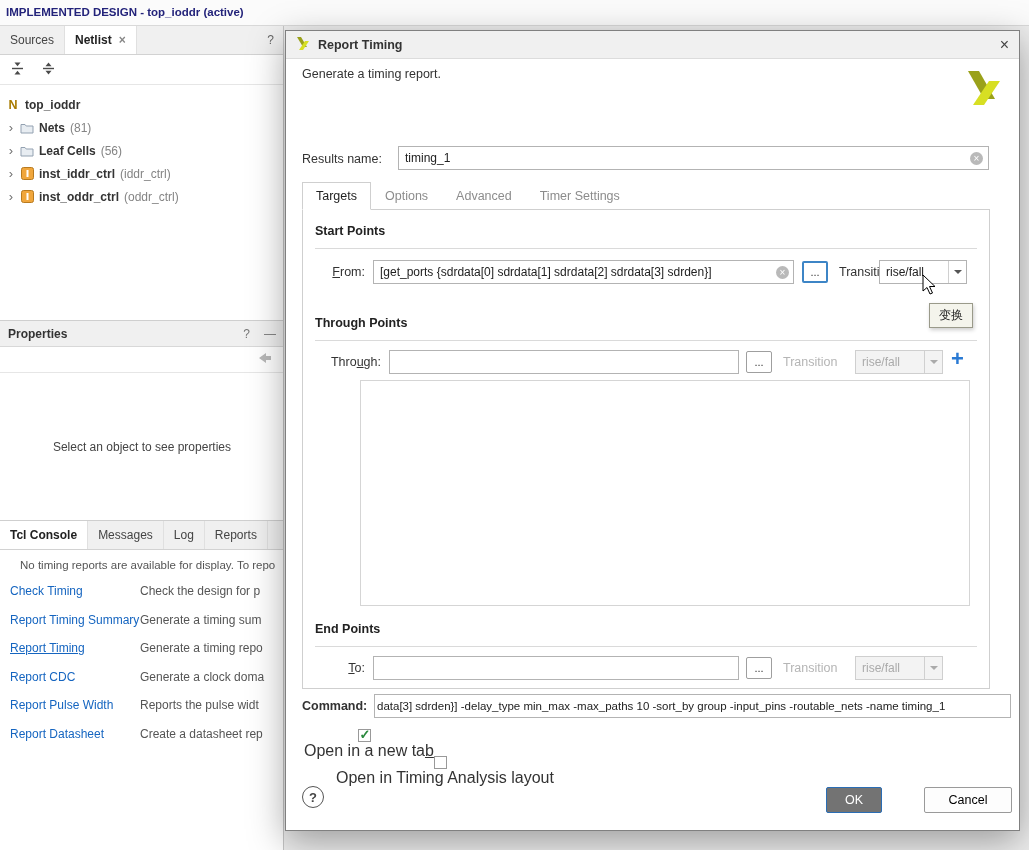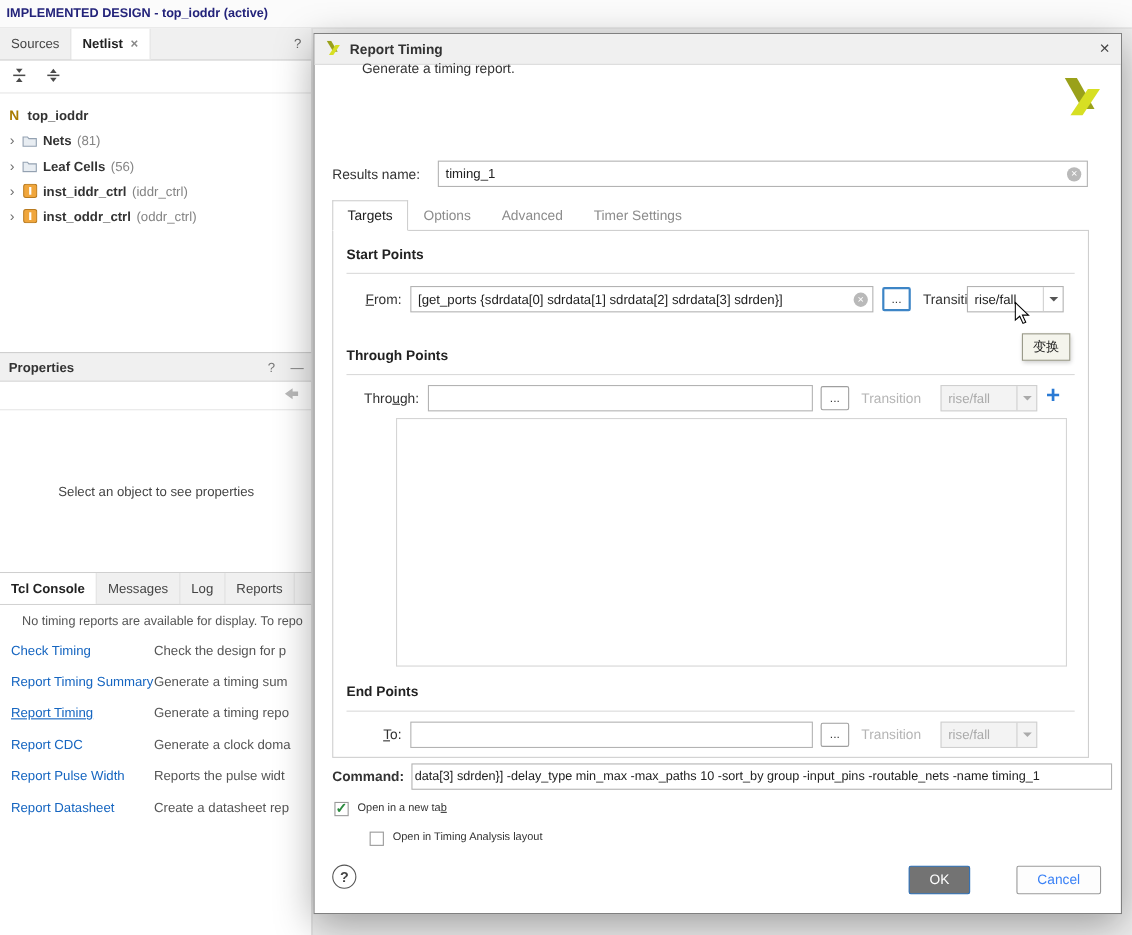--- a/index.html
+++ b/index.html
@@ -62,21 +62,21 @@
   .clink.u { text-decoration:underline; }
   .cdesc { position:absolute; left:140px; top:6px; color:#555; white-space:nowrap; }
 
   
   #dlg { position:absolute; left:285px; top:30px; width:735px; height:801px; background:#fff;
          border:1px solid #808080; box-shadow:0 10px 34px rgba(0,0,0,.35); z-index:10; }
   .dhead { height:28px; background:#f0f0f0; border-bottom:1px solid #dcdcdc;
            display:flex; align-items:center; gap:8px; padding:0 10px; }
   .dtitle { font-weight:bold; font-size:12.5px; color:#333; }
   .dclose { margin-left:auto; font-size:16px; color:#444; line-height:1; cursor:pointer; }
-  .dsub { position:absolute; left:16px; top:24px; font-size:12.5px; color:#333;margin-left:27px; }
+  .dsub { position:absolute; left:16px; top:36px; font-size:12.5px; color:#333; }
   .dlogo { position:absolute; right:16px; top:40px; }
 
   .dlabel { font-size:12.5px; color:#333; }
   .input { position:absolute; height:24px; border:1px solid #b3b3b3; background:#fff;
            font-family:inherit; font-size:12px; color:#222; padding:0 20px 0 6px; }
   .input.empty { padding-right:6px; }
   .clear-ico { position:absolute; width:13px; height:13px; border-radius:50%; background:#b9b9b9;
                color:#fff; font-size:10px; line-height:13px; text-align:center; cursor:pointer; }
   .clear-ico::before { content:"\D7"; }
 
@@ -103,33 +103,33 @@
   .select .caret::before { content:""; border:4px solid transparent; border-top-color:#555; margin-top:4px; }
   .select.disabled { background:#f3f3f3; border-color:#cfcfcf; color:#aaa; }
   .select.disabled .caret::before { border-top-color:#aaa; }
   .plus { position:absolute; font-size:22px; font-weight:bold; color:#2a7ad4; cursor:pointer; line-height:1; }
   .emptylist { position:absolute; left:57px; top:170px; width:610px; height:226px;
                border:1px solid #d5d5d5; background:#fff; }
 
   .cmdlabel { position:absolute; left:16px; top:668px; font-weight:bold; font-size:12.5px; }
   .cmdinput { left:88px; top:663px; width:637px; font-size:11.5px; padding:0 2px; }
 
-  .cbrow { position:absolute; left:18px; display:flex; font-size:10px; }
+  .cbrow { position:absolute; left:18px; display:flex; align-items:center; font-size:16px;flex-direction:column; }
   .cb { width:13px; height:13px; border:1px solid #999; background:#fff; position:relative;
         margin-right:8px; cursor:pointer; }
   .cb.checked::after { content:"\2713"; position:absolute; top:-3px; left:0; font-size:13px;
                        color:#2b8a3e; font-weight:bold; }
 
   .helpbtn { position:absolute; left:16px; top:755px; width:22px; height:22px; border-radius:50%;
              border:1.5px solid #555; display:flex; align-items:center; justify-content:center;
              font-weight:bold; font-size:13px; color:#444; cursor:pointer; }
   .btn { position:absolute; top:756px; height:26px; display:flex; align-items:center;
          justify-content:center; font-size:12.5px; border-radius:2px; cursor:pointer; }
   .okbtn { left:540px; width:56px; background:#737373; border:1px solid #2a6db5; color:#fff; }
-  .cancelbtn { left:638px; width:77px; background:#fdfdfd; border:1px solid #9a9a9a; color:#3b82f6; }
+  .cancelbtn { left:638px; width:88px; background:#fdfdfd; border:1px solid #9a9a9a; color:#000000; }
 
   
   #cursor { position:absolute; left:922px; top:274px; z-index:30; }
   #tooltip { position:absolute; left:929px; top:303px; z-index:30; padding:3px 9px;
              background:#f4f4ec; border:1px solid #9a9a8a; color:#222; font-size:12px;
              box-shadow:1px 2px 4px rgba(0,0,0,.2); }
 </style>
 </head>
 <body>
 

